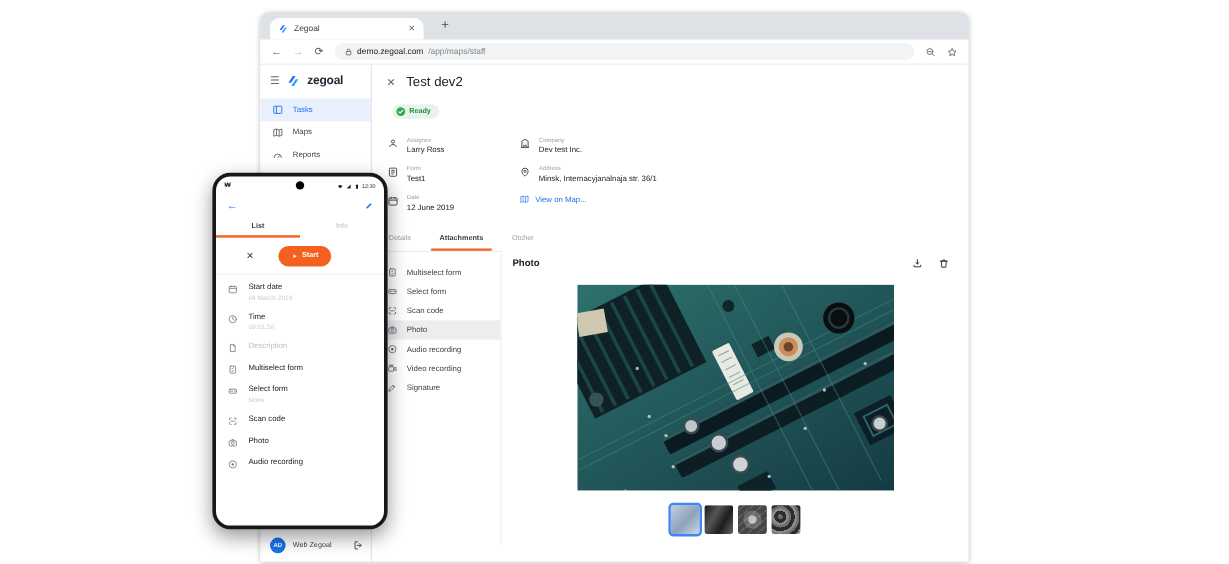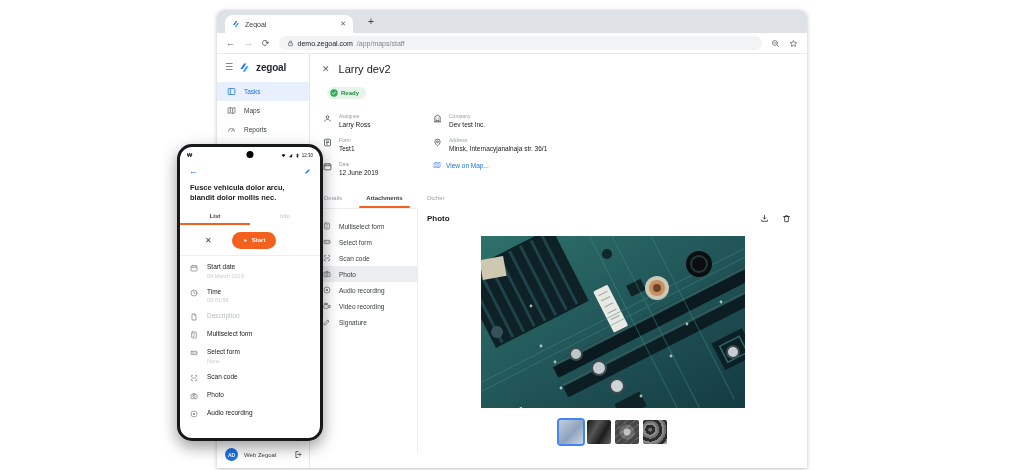--- a/index.html
+++ b/index.html
@@ -376,21 +376,21 @@
           <span class="side-footer-label">Web Zegoal</span>
           <svg class="ic" width="9" height="9" style="color:#3C4043">
               <use href="#sym-logout"></use>
             </svg>
         </div>
       </div>
 
       <div class="main">
         <div class="task-header">
           <span class="task-close">✕</span>
-          <span class="task-title">Larry dev2</span>
+          <span class="task-title">Test dev2</span>
         </div>
         <div class="badge">
           <svg class="ic" width="8" height="8">
               <use href="#sym-check-circle"></use>
             </svg>
           <span class="badge-label">Ready</span>
         </div>
 
         <div class="fields">
           <div class="fcol1">
@@ -618,21 +618,20 @@
           </svg>
         <span class="p-time">12:30</span>
       </div>
     </div>
     <div class="p-appbar">
       <span class="p-back">←</span>
       <svg class="ic p-edit" width="7" height="7">
           <use href="#sym-edit"></use>
         </svg>
     </div>
-    <div class="p-title">Fusce vehicula dolor arcu, blandit dolor mollis nec.</div>
     <div class="p-tabs">
       <div class="p-tab active"><span>List</span></div>
       <div class="p-tab"><span>Info</span></div>
       <div class="p-tab-underline"></div>
     </div>
     <div class="p-action">
       <span class="p-x">✕</span>
       <button class="start-btn">
         <svg class="ic" width="5" height="5">
             <use href="#sym-play"></use>

